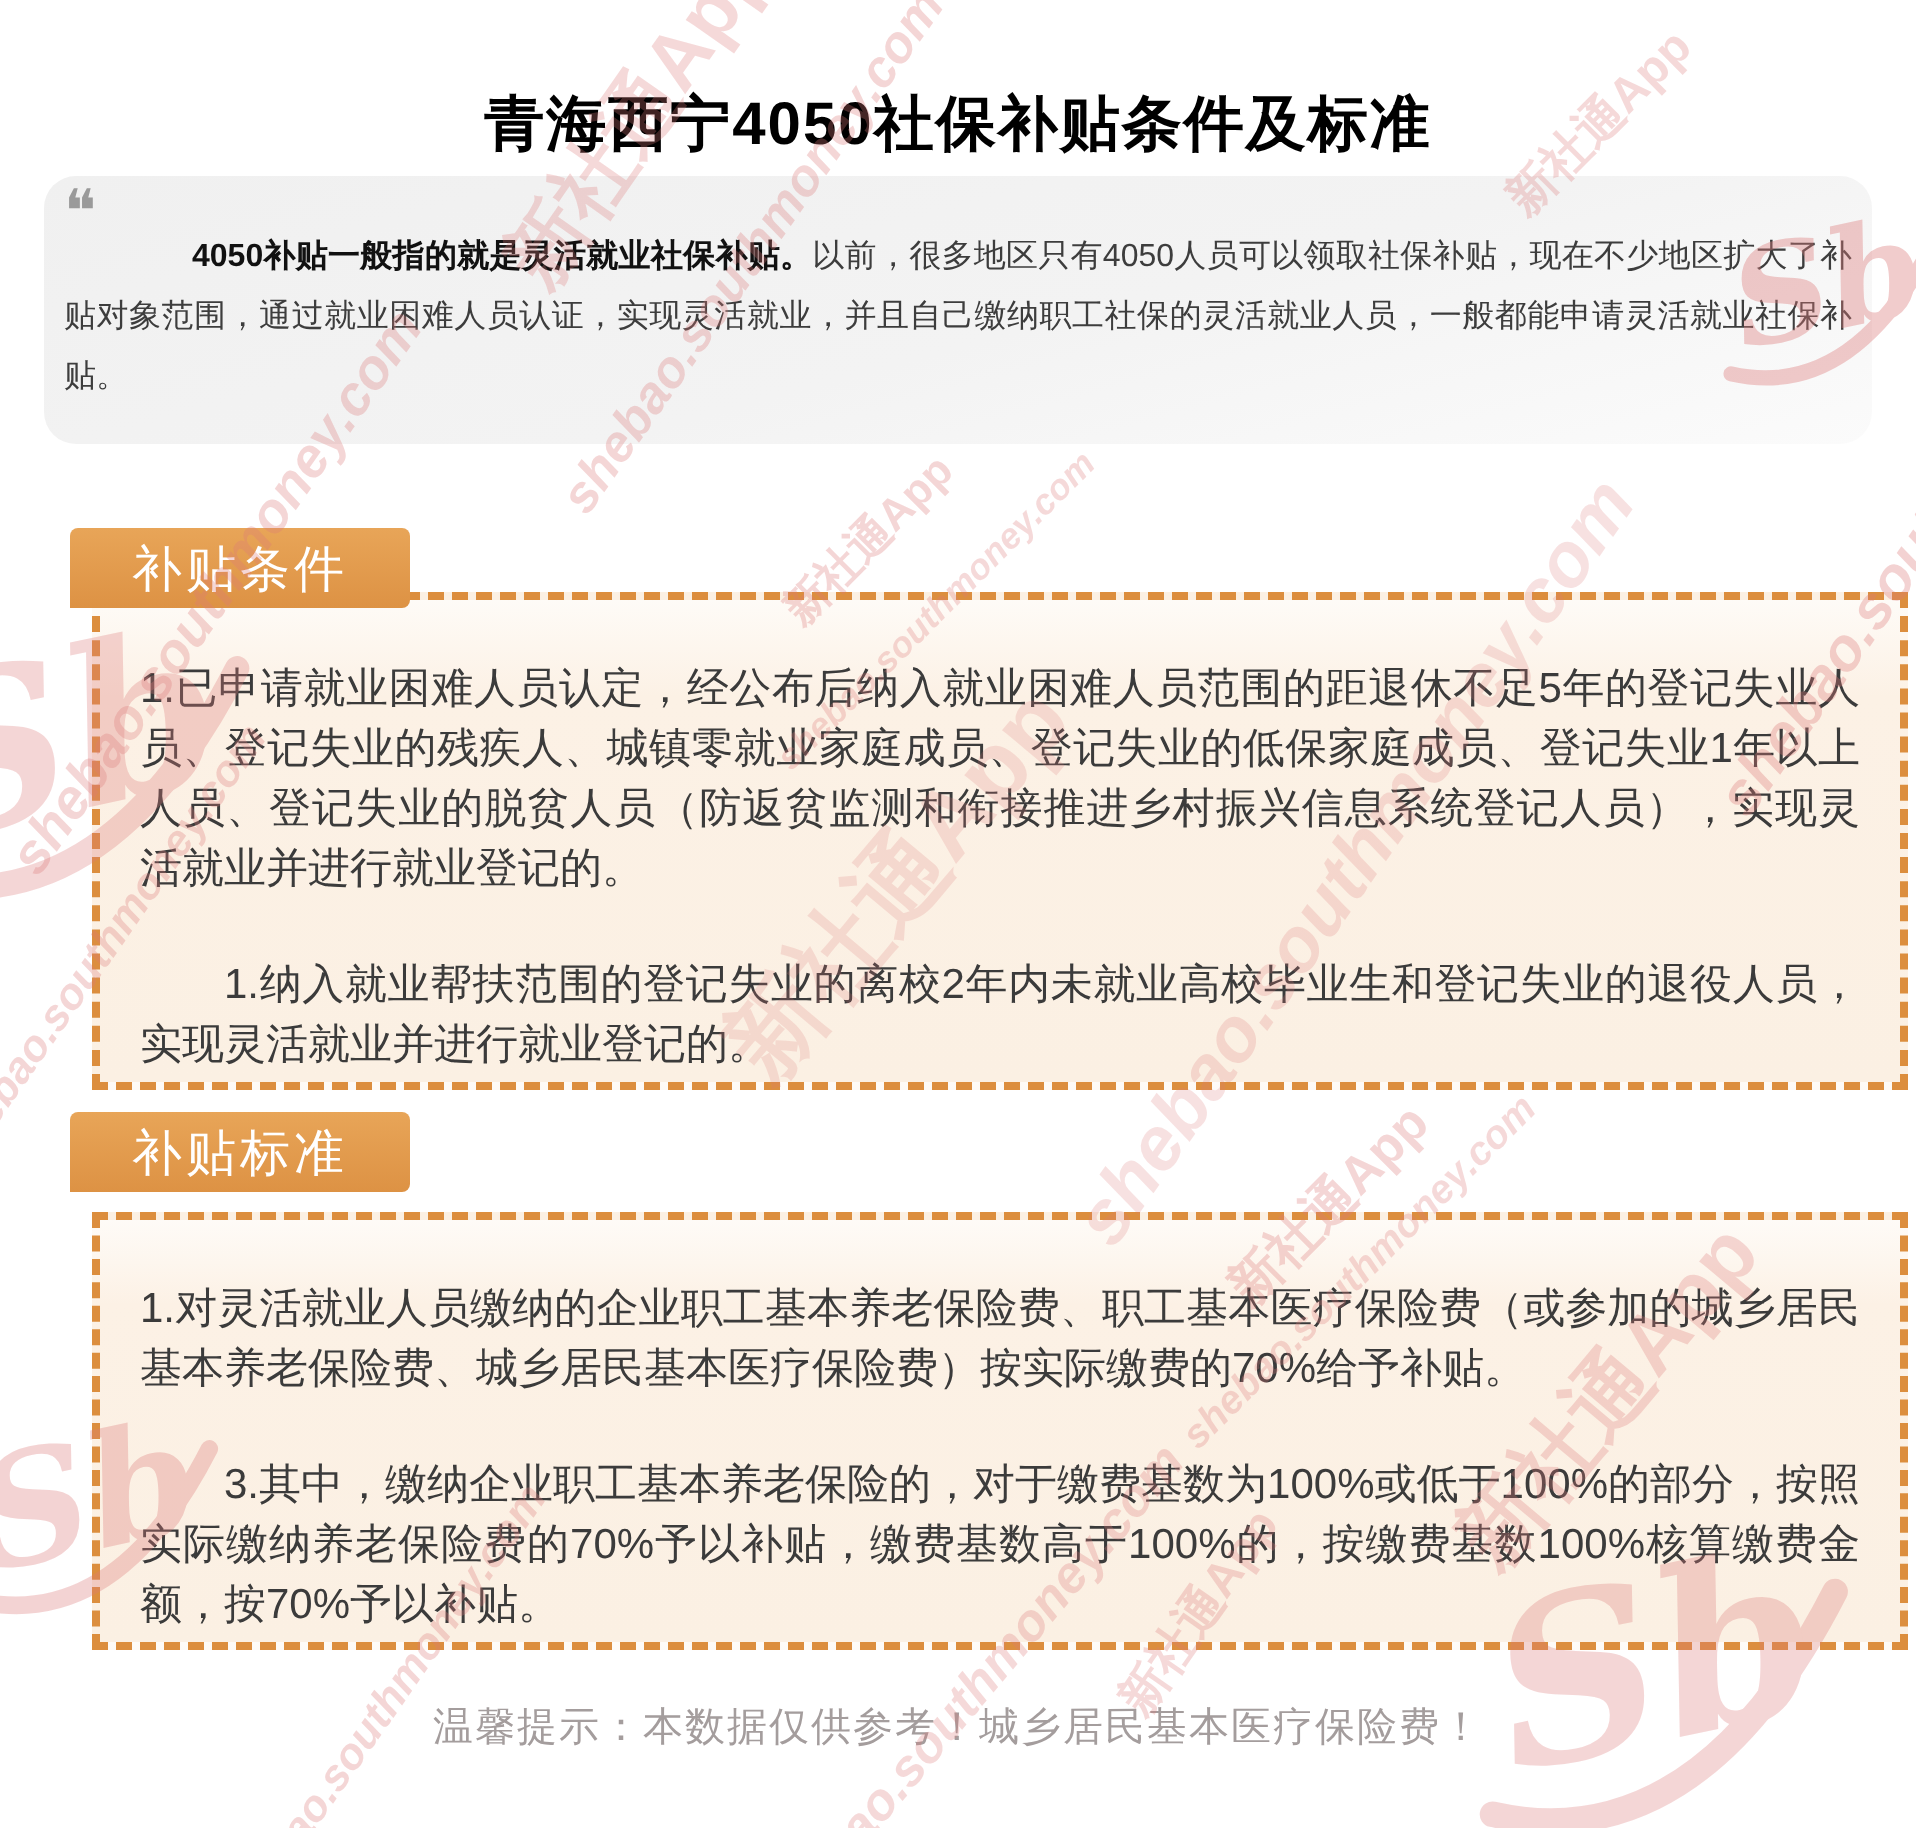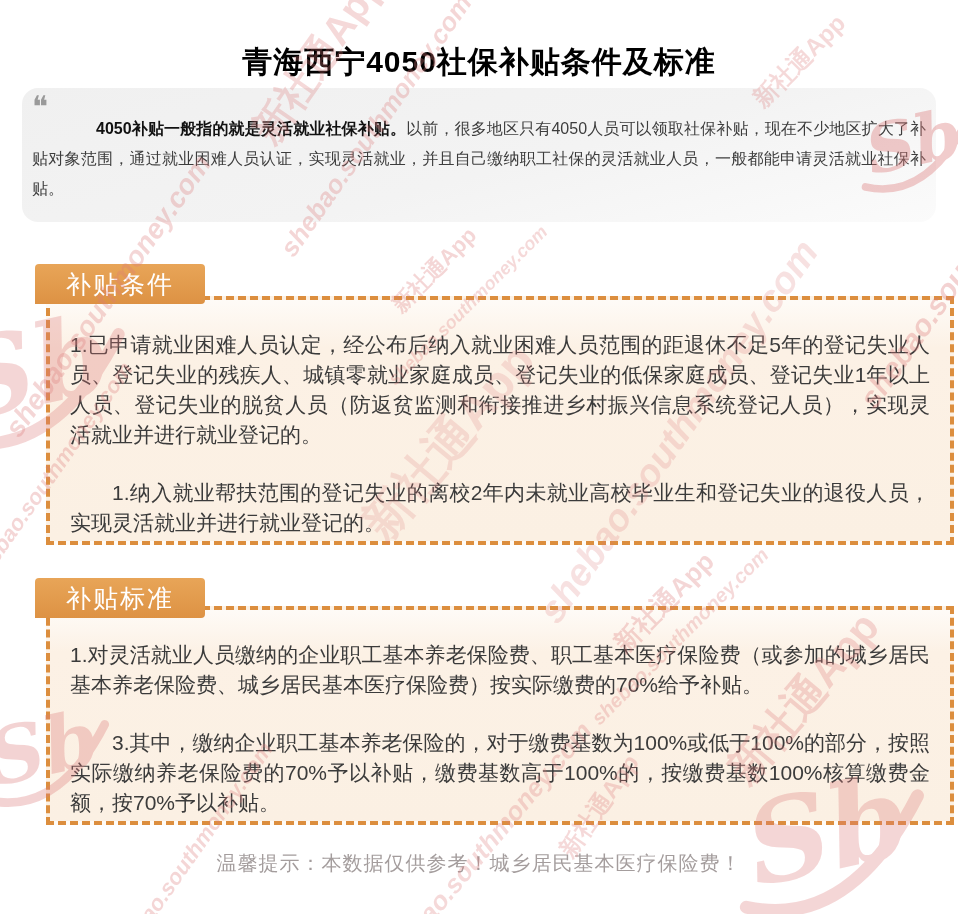--- a/index.html
+++ b/index.html
@@ -44,21 +44,21 @@
   .section-label{
     position:absolute;left:35px;width:170px;height:40px;
     background:linear-gradient(180deg,#e8a558 0%,#dd9244 100%);
     border-radius:4px 4px 4px 0;
     color:#ffffff;font-size:25px;
     display:flex;align-items:center;justify-content:center;
     letter-spacing:2px;
     z-index:3;
   }
   .label-1{top:264px;}
-  .label-2{top:578px;}
+  .label-2{top:556px;}
   
   .dash-panel{
     position:absolute;left:46px;width:908px;
     box-sizing:border-box;
     border:4px dashed #dc8e3e;
     background:linear-gradient(180deg,#fefbf7 0%,#fcf1e5 20%,#fbf0e3 100%);
     padding:30px 20px 10px 20px;
     z-index:1;
   }
   .panel-1{top:296px;height:249px;}

